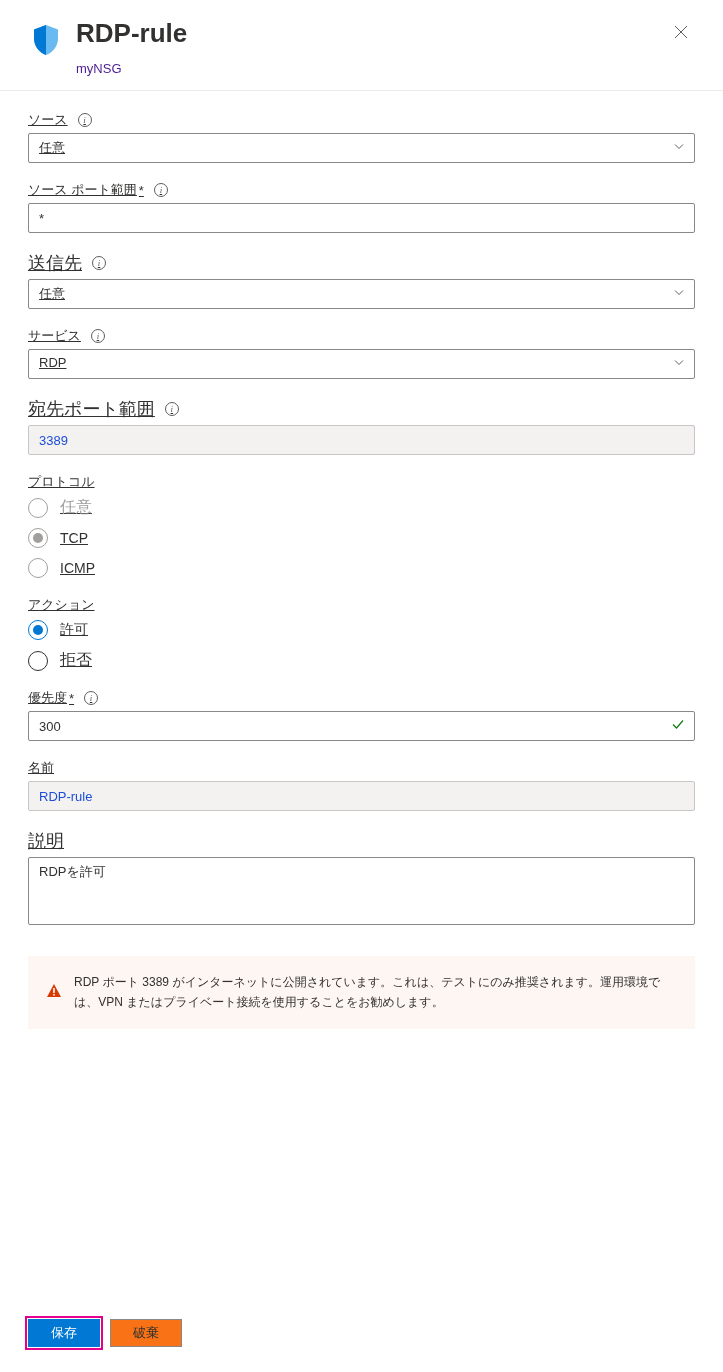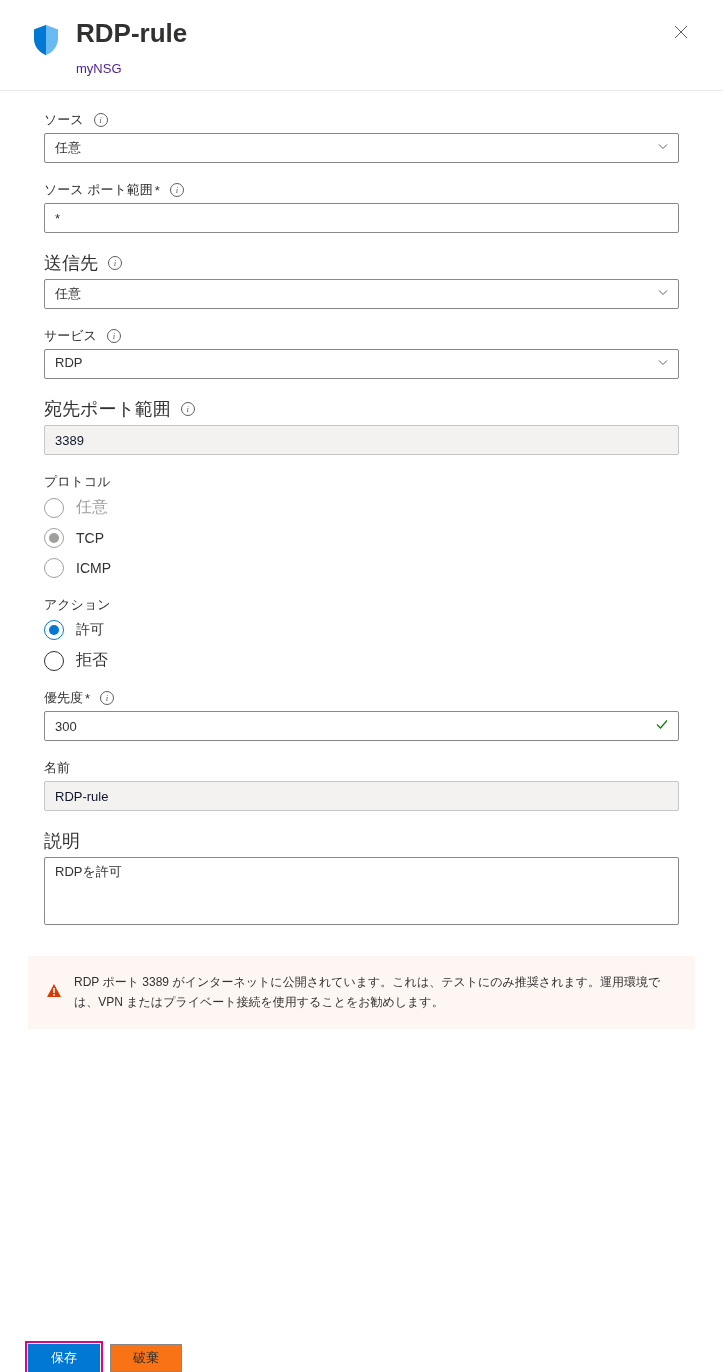--- a/index.html
+++ b/index.html
@@ -16,21 +16,21 @@
     display: flex;
     align-items: flex-start;
     padding: 18px 28px 14px 28px;
   }
   .shield { width: 36px; height: 36px; margin-right: 12px; margin-top: 4px; }
   .title-block { flex: 1; }
   .title { font-size: 26px; font-weight: 600; color: #323130; }
   .subtitle { font-size: 13px; color: #4c1d95; margin-top: 12px; }
   .close-btn { cursor: pointer; padding: 6px; color: #605e5c; font-size: 18px; }
   .divider { border: none; border-top: 1px solid #edebe9; margin: 0 0 20px 0; }
-  .form { padding: 0 44px; }
+  .form { padding: 0 28px; text-decoration: underline; }
   .field { margin-bottom: 18px; }
   .label-row { display: flex; align-items: center; margin-bottom: 4px; }
   .label { font-size: 13px; color: #323130; }
   .label.lg { font-size: 18px; }
   .req { color: #323130; margin-left: 2px; }
   .info-icon {
     width: 14px; height: 14px; border: 1px solid #605e5c; border-radius: 50%;
     display: inline-flex; align-items: center; justify-content: center;
     font-size: 9px; color: #605e5c; margin-left: 10px; cursor: pointer;
     font-style: italic; font-family: serif;
@@ -42,21 +42,21 @@
   }
   .select { height: 30px; position: relative; cursor: pointer; padding-right: 30px; }
   .select-wrap { position: relative; }
   .chevron {
     position: absolute; right: 10px; top: 50%; transform: translateY(-50%);
     pointer-events: none;
   }
   .chevron svg { width: 12px; height: 12px; }
   .input { height: 30px; }
   .input.disabled, .disabled .input {
-    background: #f3f2f1; color: #0f172a; border-color: #c8c6c4;
+    background: #f3f2f1; color: #1d4ed8; border-color: #c8c6c4;
   }
   .textarea { height: 68px; resize: none; }
   .validated-wrap { position: relative; }
   .check-icon {
     position: absolute; right: 10px; top: 50%; transform: translateY(-50%);
     color: #107c10;
   }
   .radio-group { margin-top: 6px; }
   .radio-row {
     display: flex; align-items: center; margin-bottom: 10px; cursor: pointer;
@@ -77,21 +77,21 @@
   .radio-label { font-size: 14px; color: #323130; }
   .radio-label.disabled { color: #a19f9d; }
   .radio-label.lg { font-size: 16px; }
   .warning-box {
     background: #fdf6f3; padding: 16px 18px; margin: 28px 28px 0 28px;
     display: flex; align-items: center;
   }
   .warn-icon { margin-right: 12px; flex-shrink: 0; margin-top: 1px; }
   .warn-text { font-size: 12px; line-height: 1.7; color: #323130; }
   .footer {
-    position: absolute; bottom: 0; left: 28px; display: flex; gap: 10px;
+    position: absolute; bottom: 25px; left: 28px; display: flex; gap: 10px;
   }
   .btn {
     height: 28px; padding: 0 22px; font-size: 13px; cursor: pointer;
     border: 1px solid #8a8886; background: #f97316; color: #323130;
     display: flex; align-items: center; justify-content: center;
   }
   .btn.primary {
     background: #0078d4; color: #fff; border-color: #0078d4;
     outline: 2px solid #e3008c; outline-offset: 1px;
   }

